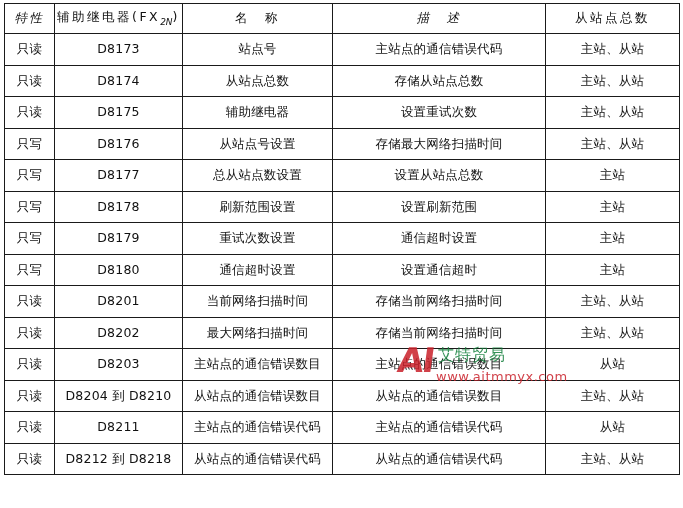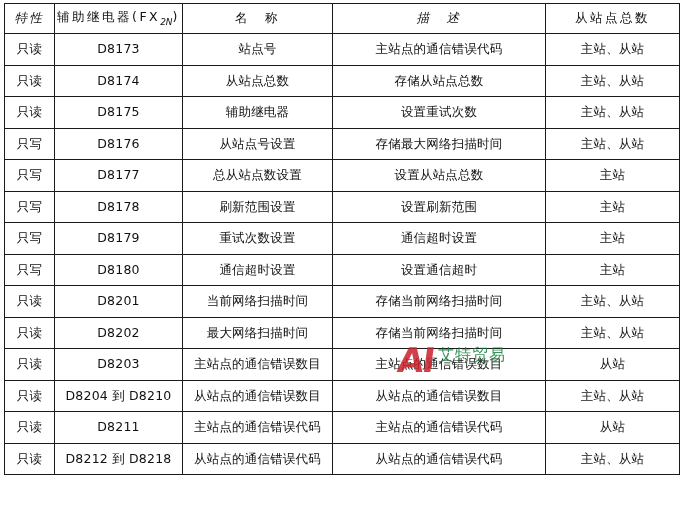--- a/index.html
+++ b/index.html
@@ -218,13 +218,14 @@
         <td>从站点的通信错误代码</td>
         <td>主站、从站</td>
       </tr>
     </tbody>
   </table>
 </div>
 
 <div id="watermark">
   <div id="wm-logo">AI</div>
   <div id="wm-cn">艾特贸易</div>
+  <div id="wm-url">www.aitmmyx.com</div>
 </div>
 
 </body></html>

